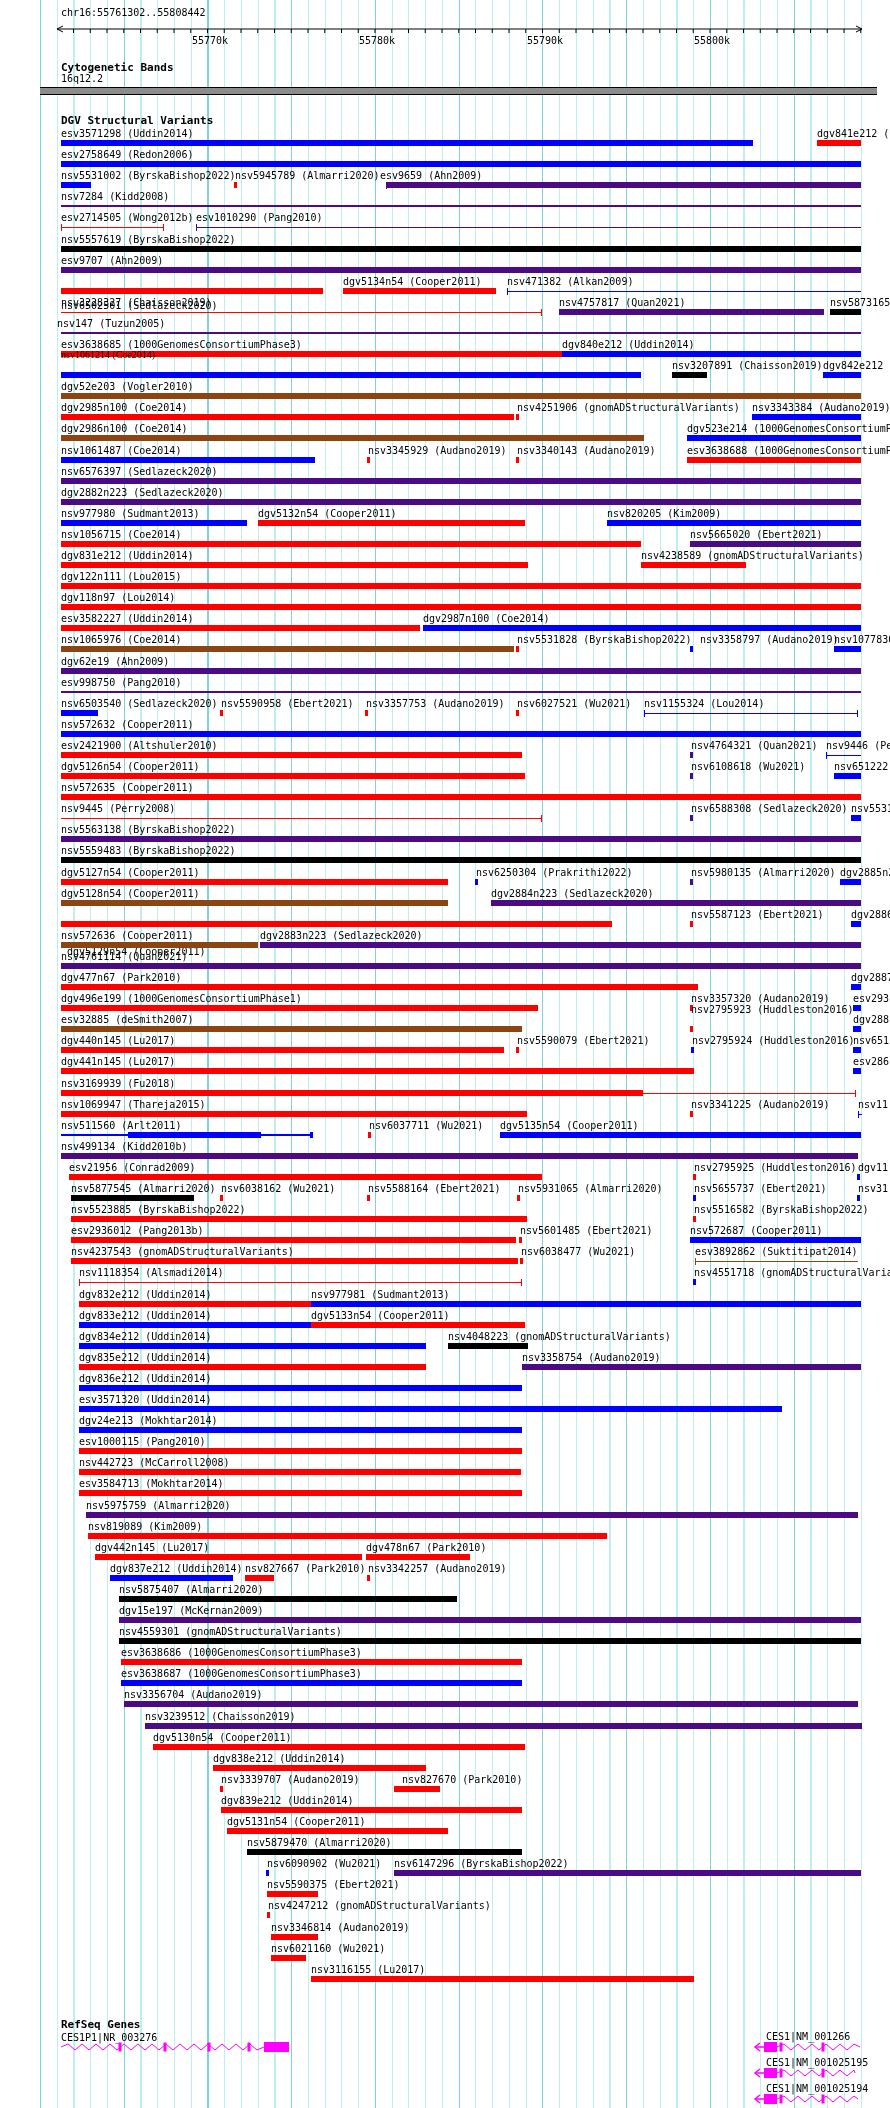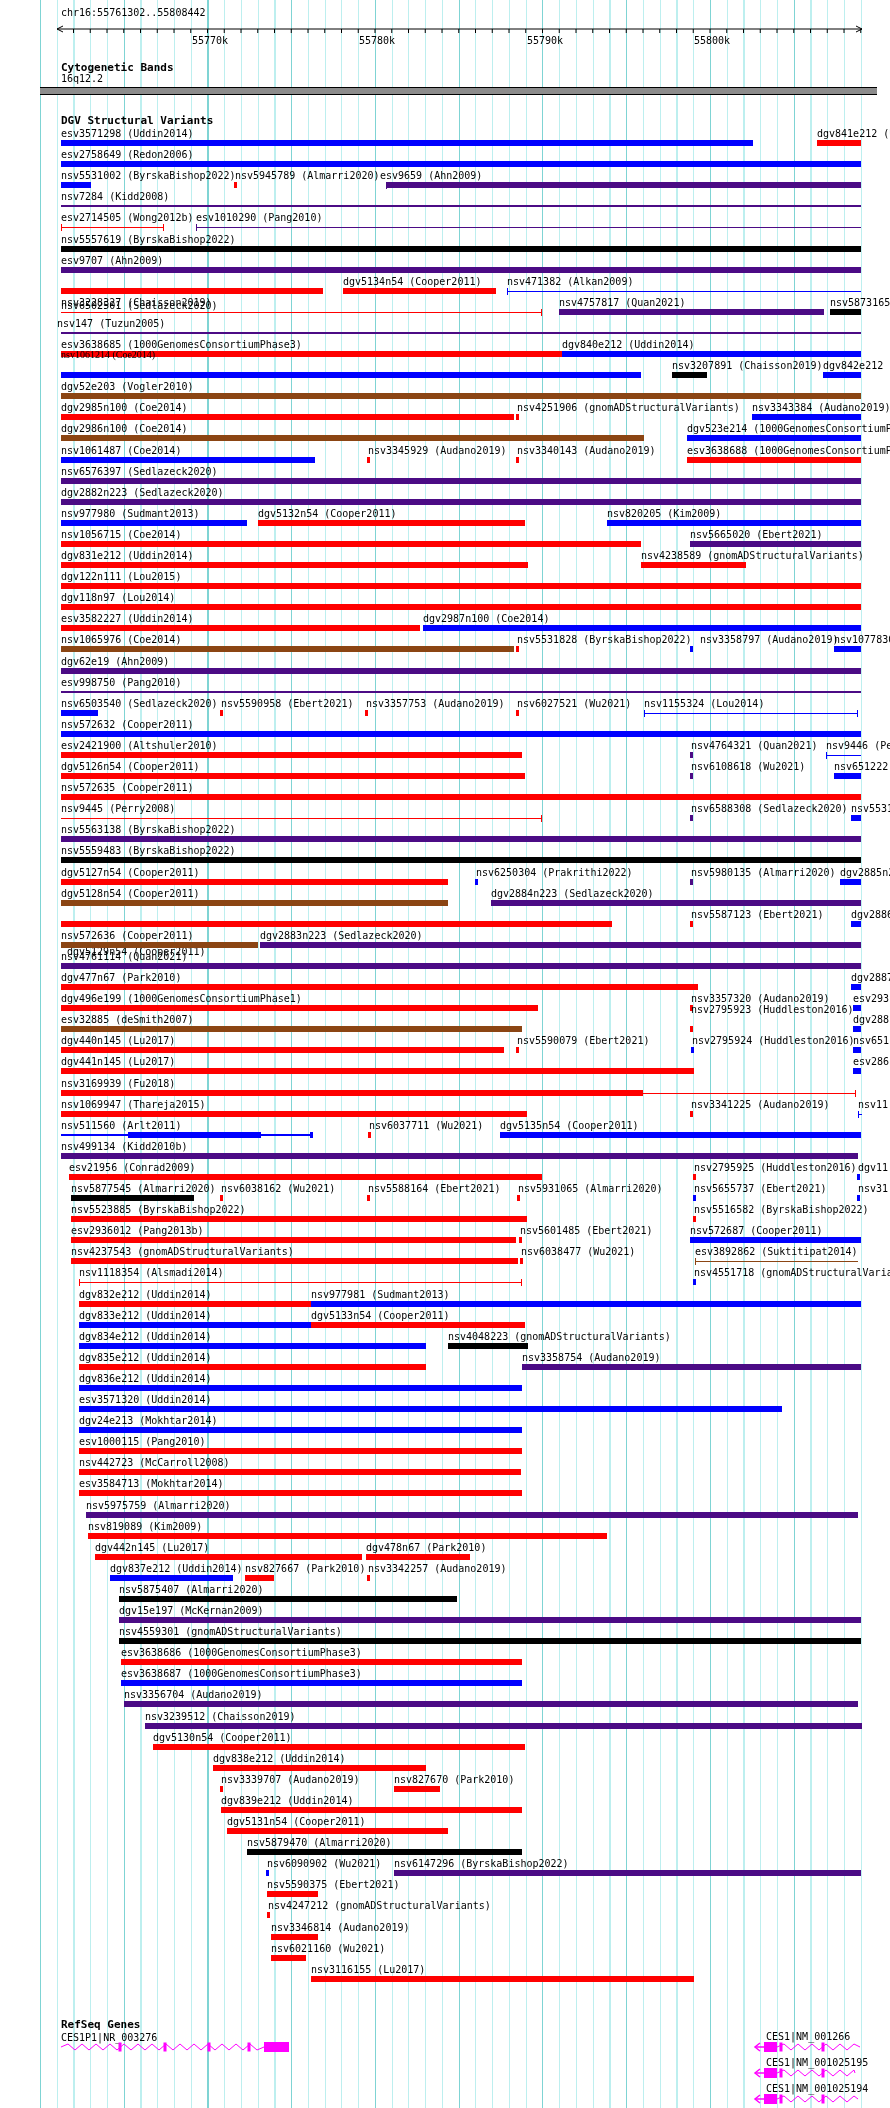--- a/index.html
+++ b/index.html
@@ -409,21 +409,21 @@
       <div class="lbl" style="left: 124px; top: 1690.4px;">nsv3356704 (Audano2019)</div>
       <div class="feat" title="nsv3356704 (Audano2019)" style="left: 124px; top: 1701.4px; width: 734px; height: 6px; background: rgb(75, 11, 133);"></div>
       <div class="lbl" style="left: 145px; top: 1711.5px;">nsv3239512 (Chaisson2019)</div>
       <div class="feat" title="nsv3239512 (Chaisson2019)" style="left: 145px; top: 1722.5px; width: 717px; height: 6px; background: rgb(75, 11, 133);"></div>
       <div class="lbl" style="left: 153px; top: 1732.6px;">dgv5130n54 (Cooper2011)</div>
       <div class="feat" title="dgv5130n54 (Cooper2011)" style="left: 153px; top: 1743.6px; width: 372px; height: 6px; background: rgb(255, 0, 0);"></div>
       <div class="lbl" style="left: 213px; top: 1753.7px;">dgv838e212 (Uddin2014)</div>
       <div class="feat" title="dgv838e212 (Uddin2014)" style="left: 213px; top: 1764.7px; width: 213px; height: 6px; background: rgb(255, 0, 0);"></div>
       <div class="lbl" style="left: 221px; top: 1774.8px;">nsv3339707 (Audano2019)</div>
       <div class="feat" title="nsv3339707 (Audano2019)" style="left: 220px; top: 1785.8px; width: 3px; height: 6px; background: rgb(255, 0, 0);"></div>
-      <div class="lbl" style="left: 394px; top: 1774.8px;">nsv827670 (Park2010)</div>
+      <div class="lbl" style="left: 394px; top: 1774.8px; padding-left: 8px;">nsv827670 (Park2010)</div>
       <div class="feat" title="nsv827670 (Park2010)" style="left: 394px; top: 1785.8px; width: 46px; height: 6px; background: rgb(255, 0, 0);"></div>
       <div class="lbl" style="left: 221px; top: 1795.9px;">dgv839e212 (Uddin2014)</div>
       <div class="feat" title="dgv839e212 (Uddin2014)" style="left: 221px; top: 1806.9px; width: 301px; height: 6px; background: rgb(255, 0, 0);"></div>
       <div class="lbl" style="left: 227px; top: 1817px;">dgv5131n54 (Cooper2011)</div>
       <div class="feat" title="dgv5131n54 (Cooper2011)" style="left: 227px; top: 1828px; width: 221px; height: 6px; background: rgb(255, 0, 0);"></div>
       <div class="lbl" style="left: 247px; top: 1838.1px;">nsv5879470 (Almarri2020)</div>
       <div class="feat" title="nsv5879470 (Almarri2020)" style="left: 247px; top: 1849.1px; width: 275px; height: 6px; background: rgb(0, 0, 0);"></div>
       <div class="lbl" style="left: 267px; top: 1859.2px;">nsv6090902 (Wu2021)</div>
       <div class="feat" title="nsv6090902 (Wu2021)" style="left: 266px; top: 1870.2px; width: 3px; height: 6px; background: rgb(0, 0, 255);"></div>
       <div class="lbl" style="left: 394px; top: 1859.2px;">nsv6147296 (ByrskaBishop2022)</div>

